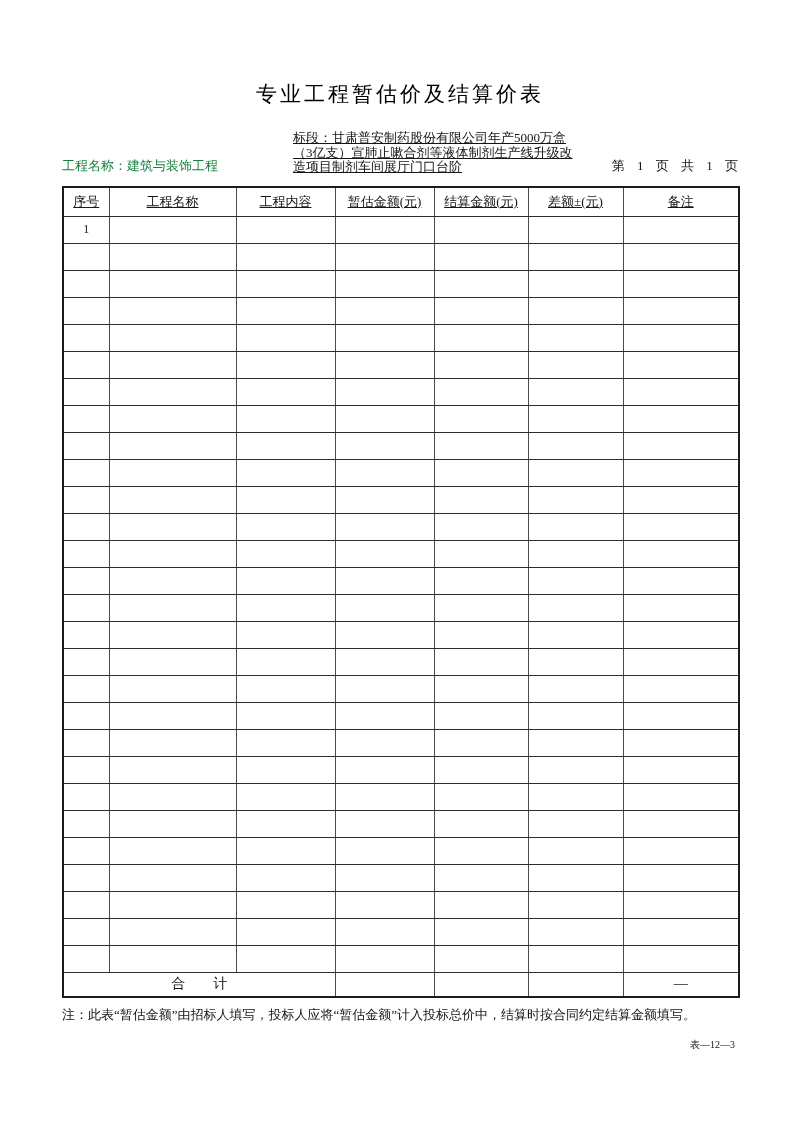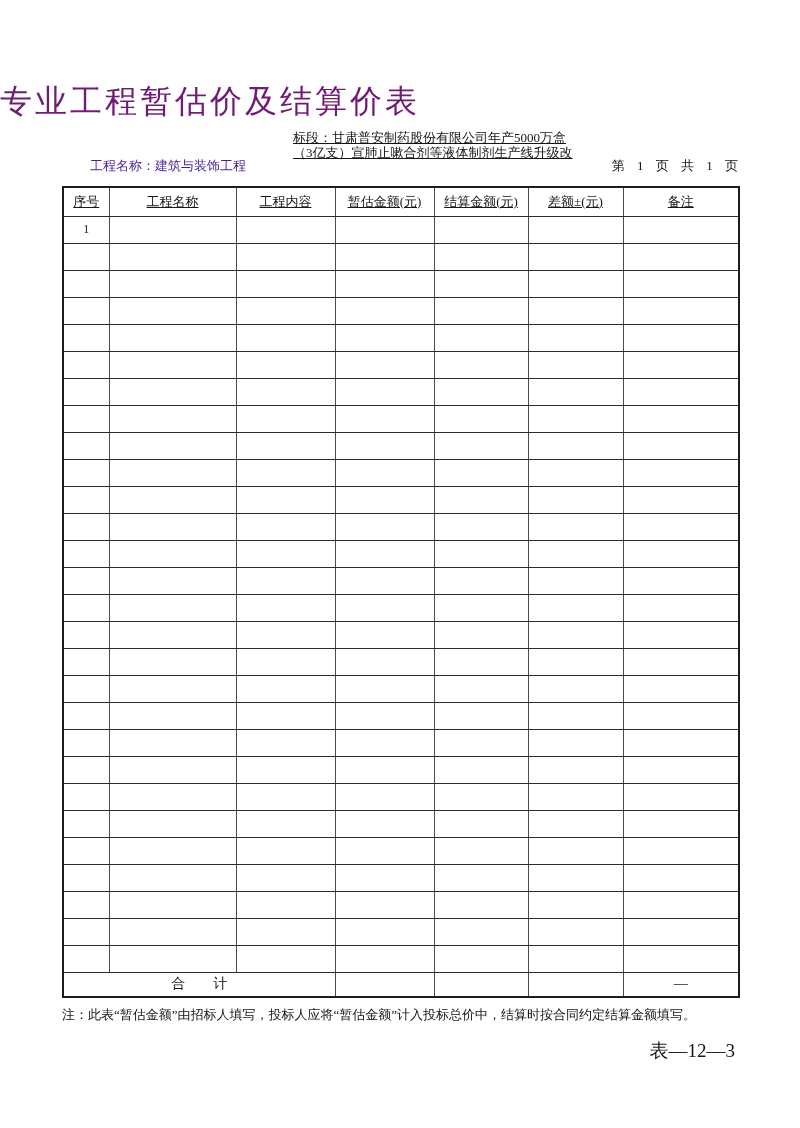--- a/index.html
+++ b/index.html
@@ -2,28 +2,28 @@
 <html><head>
 <meta charset="utf-8">
 <style>
   * { margin:0; padding:0; box-sizing:border-box; }
   html,body { background:#ffffff; }
   body { width:800px; height:1128px; font-family:"Liberation Serif","DejaVu Serif",serif; color:#1a1a1a; }
   .sheet { position:relative; width:800px; height:1128px; background:#ffffff; overflow:hidden; }
 
   .doc-title {
     position:absolute; top:80px; left:0; width:100%;
-    text-align:left; font-size:32px; font-weight:400; letter-spacing:3px;
-    color:#701a75;
+    text-align:center; font-size:21px; font-weight:400; letter-spacing:3px;
+    color:#000000;
   }
 
   .header-info { position:absolute; top:131px; left:62px; width:676px; height:48px; font-size:13px; }
   .section-block { position:absolute; left:231px; top:0; line-height:14.5px; color:#151515;text-decoration:underline; }
   .section-line { white-space:nowrap; }
-  .project-name { position:absolute; left:0; bottom:4px; white-space:nowrap; color:#4c1d95;margin-left:28px; }
+  .project-name { position:absolute; left:0; bottom:4px; white-space:nowrap; color:#15803d; }
   .pagination { position:absolute; right:0; bottom:4px; white-space:nowrap; word-spacing:9px; color:#151515; }
 
   table.form-table {
     position:absolute; top:186px; left:62px;
     width:676px; border-collapse:collapse; table-layout:fixed;
     border:2px solid #1c1c1c;
   }
   .form-table th, .form-table td {
     border-left:1px solid #4a4a4a; border-right:1px solid #4a4a4a;
     border-top:1.5px solid #2c2c2c; border-bottom:1.5px solid #2c2c2c;
@@ -31,34 +31,35 @@
     font-size:13px; color:#151515; overflow:hidden; white-space:nowrap;
     padding:0 2px;
   }
   .form-table thead tr { height:29px;text-decoration:underline; }
   .form-table tbody tr { height:27px; }
   .form-table tbody td { font-size:12px; }
   .form-table tr.total-row { height:25px; }
   .form-table tr.total-row td { font-size:14px; }
 
   .note-line { position:absolute; top:1006px; left:62px; width:690px; font-size:13px; color:#151515; white-space:nowrap; }
-  .form-number { position:absolute; top:1038px; right:65px; font-size:19px; color:#151515; }
+  .form-number { position:absolute; top:1038px; right:65px; font-size:10px; color:#151515; }
 </style>
 </head>
 <body>
 
 <div class="sheet">
 
   <div class="doc-title">专业工程暂估价及结算价表</div>
 
   <div class="header-info">
     <div class="project-name">工程名称：建筑与装饰工程</div>
     <div class="section-block">
       <div class="section-line">标段：甘肃普安制药股份有限公司年产5000万盒</div>
       <div class="section-line">（3亿支）宣肺止嗽合剂等液体制剂生产线升级改</div>
+      <div class="section-line">造项目制剂车间展厅门口台阶</div>
     </div>
     <div class="pagination">第 1 页 共 1 页</div>
   </div>
 
   <table class="form-table">
     <colgroup>
       <col style="width:46px">
         <col style="width:127px">
         <col style="width:99px">
       <col style="width:99px">

